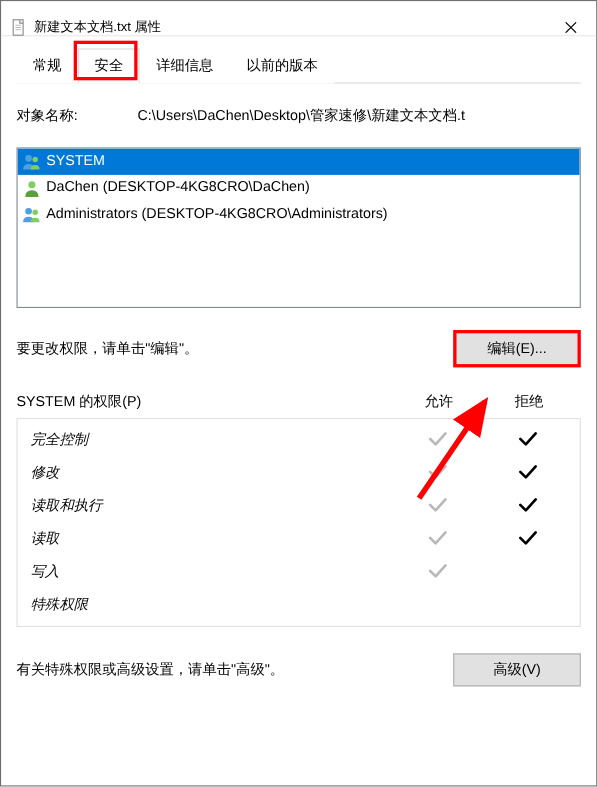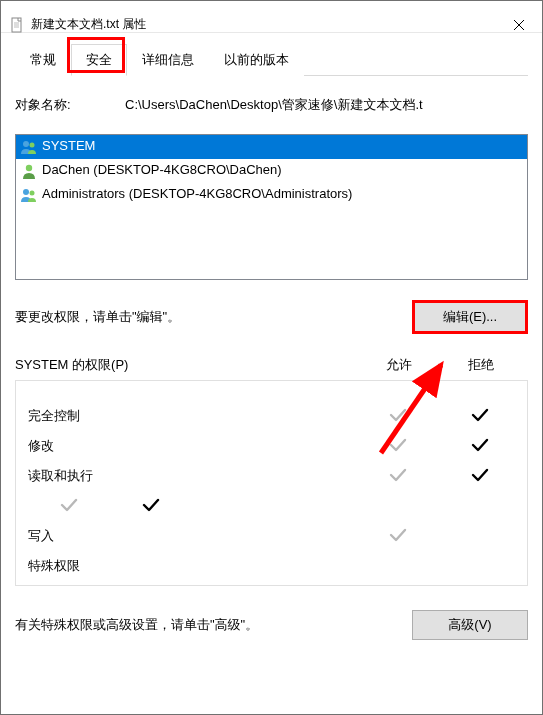--- a/index.html
+++ b/index.html
@@ -139,22 +139,23 @@
     display: flex;
     font-size: 13px;
     margin-bottom: 6px;
     padding: 0 6px 0 0;
   }
   .perm-header .perm-name-h { flex: 1; }
   .perm-header .perm-col-h { width: 82px; text-align: center; }
   
   .perm-table {
     border: 1px solid #e0e0e0;
-    padding: 20px 6px 4px 12px;
+    padding: 4px 6px 4px 12px;
     margin-bottom: 24px;
+    font-style: italic;
   }
   .perm-row {
     display: flex;
     align-items: center;
     height: 30px;
     font-size: 13px;
   }
   .perm-row .perm-name { flex: 1; }
   .perm-row .perm-col {
     width: 82px;
@@ -285,20 +286,21 @@
         <div class="perm-row">
           <div class="perm-name">读取和执行</div>
           <div class="perm-col"><span class="check gray"><svg viewBox="0 0 18 14">
                 <path d="M2 7 L7 12 L16 2" fill="none" stroke-width="2.4" stroke-linecap="round" stroke-linejoin="round"></path>
               </svg></span></div>
           <div class="perm-col"><span class="check black"><svg viewBox="0 0 18 14">
                 <path d="M2 7 L7 12 L16 2" fill="none" stroke-width="2.4" stroke-linecap="round" stroke-linejoin="round"></path>
               </svg></span></div>
         </div>
         <div class="perm-row">
+          <div class="perm-name">读取</div>
           <div class="perm-col"><span class="check gray"><svg viewBox="0 0 18 14">
                 <path d="M2 7 L7 12 L16 2" fill="none" stroke-width="2.4" stroke-linecap="round" stroke-linejoin="round"></path>
               </svg></span></div>
           <div class="perm-col"><span class="check black"><svg viewBox="0 0 18 14">
                 <path d="M2 7 L7 12 L16 2" fill="none" stroke-width="2.4" stroke-linecap="round" stroke-linejoin="round"></path>
               </svg></span></div>
         </div>
         <div class="perm-row">
           <div class="perm-name">写入</div>
           <div class="perm-col"><span class="check gray"><svg viewBox="0 0 18 14">

